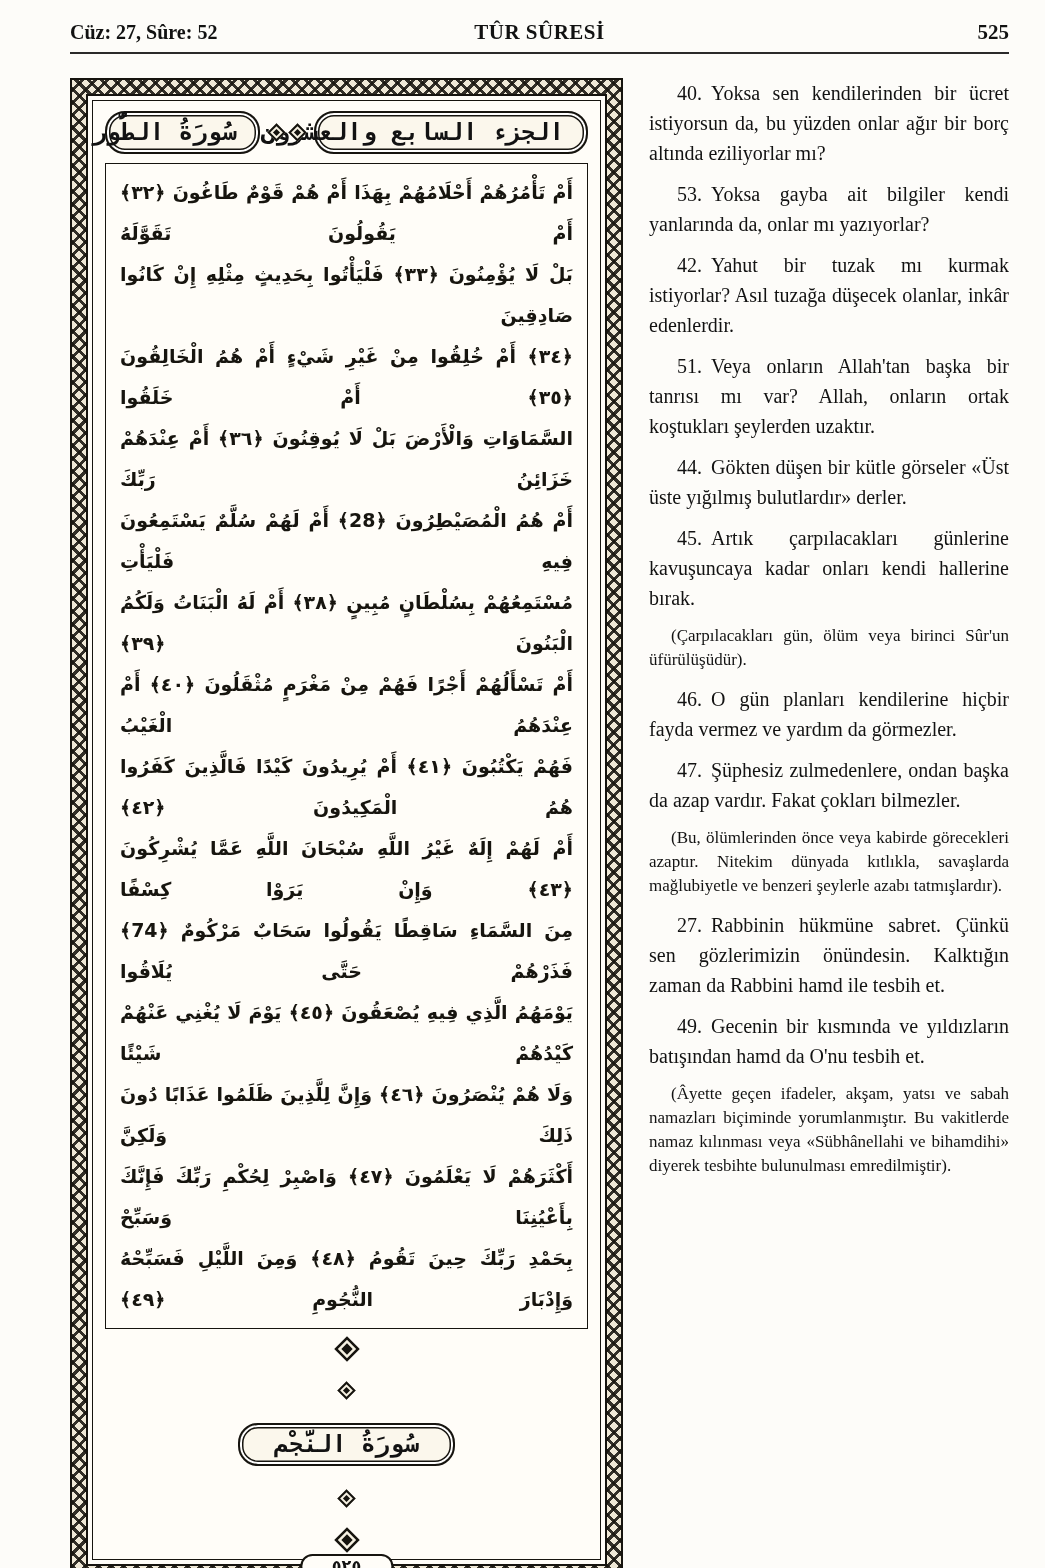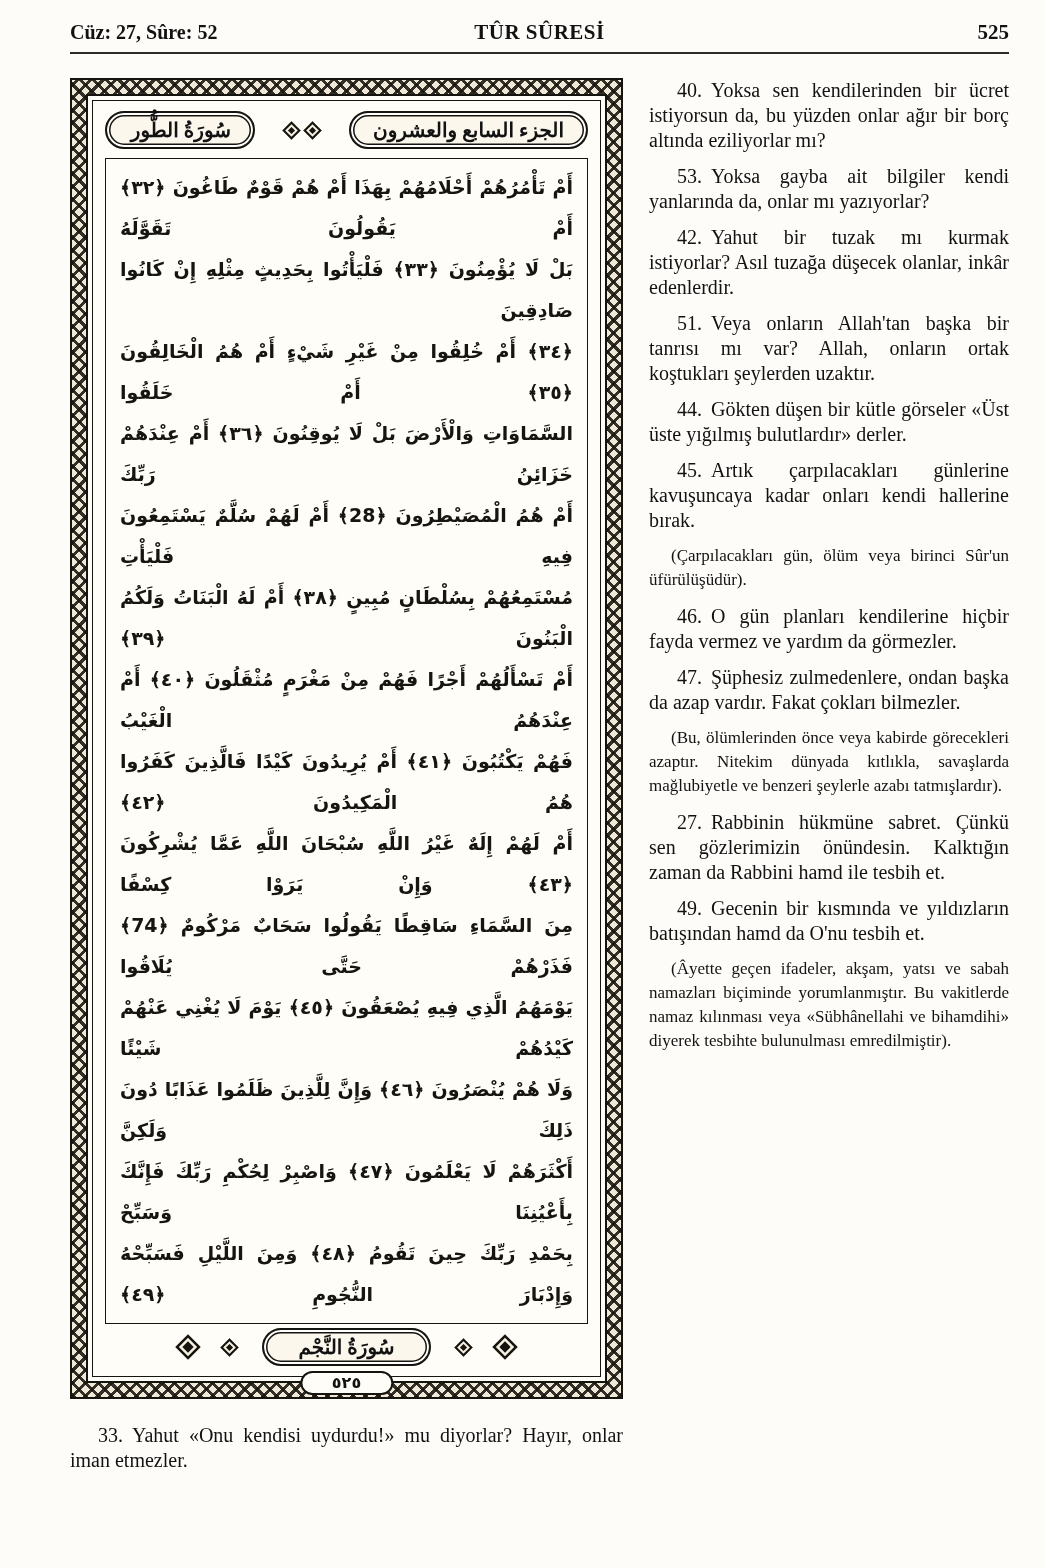--- a/index.html
+++ b/index.html
@@ -31,26 +31,26 @@
     background-image:
       repeating-linear-gradient(45deg,  rgba(25,22,16,.88) 0 3px, transparent 3px 9px),
       repeating-linear-gradient(-45deg, rgba(25,22,16,.88) 0 3px, transparent 3px 9px);
   }
   .frame-inner  { border:2.5px solid #16140f; padding:4px; background:#fffdf8; }
   .frame-inner2 { border:1.5px solid #16140f; padding:10px 12px; }
   .frame-head, .frame-foot {
     display:flex; align-items:center; justify-content:space-between; gap:10px;
   }
   .frame-head { margin-bottom:9px; }
-  .frame-foot { margin-top:4px; justify-content:center; gap:26px; }
+  .frame-foot { margin-top:11px; justify-content:center; gap:26px;flex-direction:column; }
   .cartouche {
     border:2px solid #16140f; border-radius:20px; background:#fbf7ec;
     box-shadow: inset 0 0 0 2px #fff, inset 0 0 0 3.5px #16140f;
     padding:5px 22px; min-width:150px; text-align:right;
-    font-family:Liberation Serif, serif; font-size:20px; font-weight:bold;
+    font-family:Liberation Mono, monospace; font-size:24px; font-weight:bold;
     direction:rtl; white-space:nowrap;
   }
   .foot-cartouche { padding:5px 34px; }
   .orn-knot { display:flex; gap:8px; align-items:center; }
   .dia {
     width:13px; height:13px; background:#16140f; transform:rotate(45deg);
     display:inline-block; box-shadow: inset 0 0 0 2px #16140f, inset 0 0 0 4px #f6f1e2;
   }
   .orn-medal {
     width:18px; height:18px; background:#16140f; transform:rotate(45deg);
@@ -71,21 +71,21 @@
     background:#fffdf8; border:2px solid #16140f; border-radius:12px;
     padding:0 30px; height:24px; line-height:20px;
     font-family:"DejaVu Sans", sans-serif; font-size:16px; font-weight:bold;
     direction:rtl;
   }
   
   .verses { margin-top:24px; }
   .col-right.verses { margin-top:0; }
   .para {
     margin:0 0 11px 0; text-align:justify; text-indent:28px;
-    font-size:20px; line-height:25px;
+    font-size:20px; line-height:30px;
   }
   .para .vnum { padding-right:9px; }
   .para.note { font-size:17px; line-height:24px; text-indent:22px; margin-bottom:12px; }
 </style>
 </head>
 <body>
 
 <div class="page">
 
   <header class="page-header">

